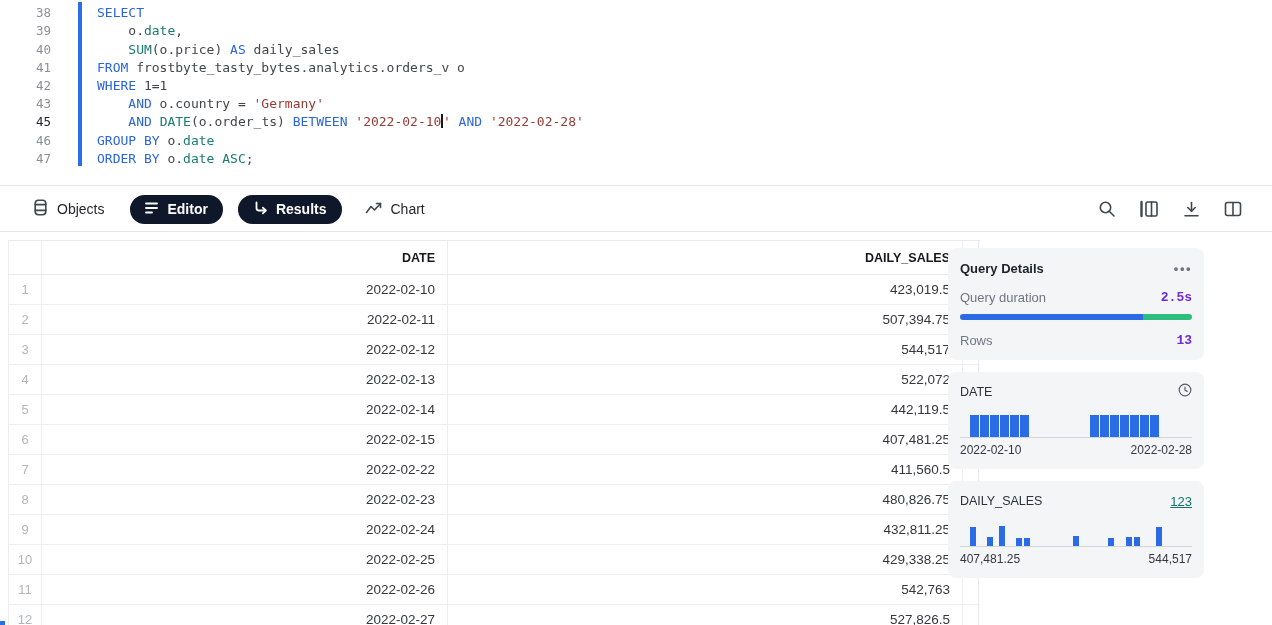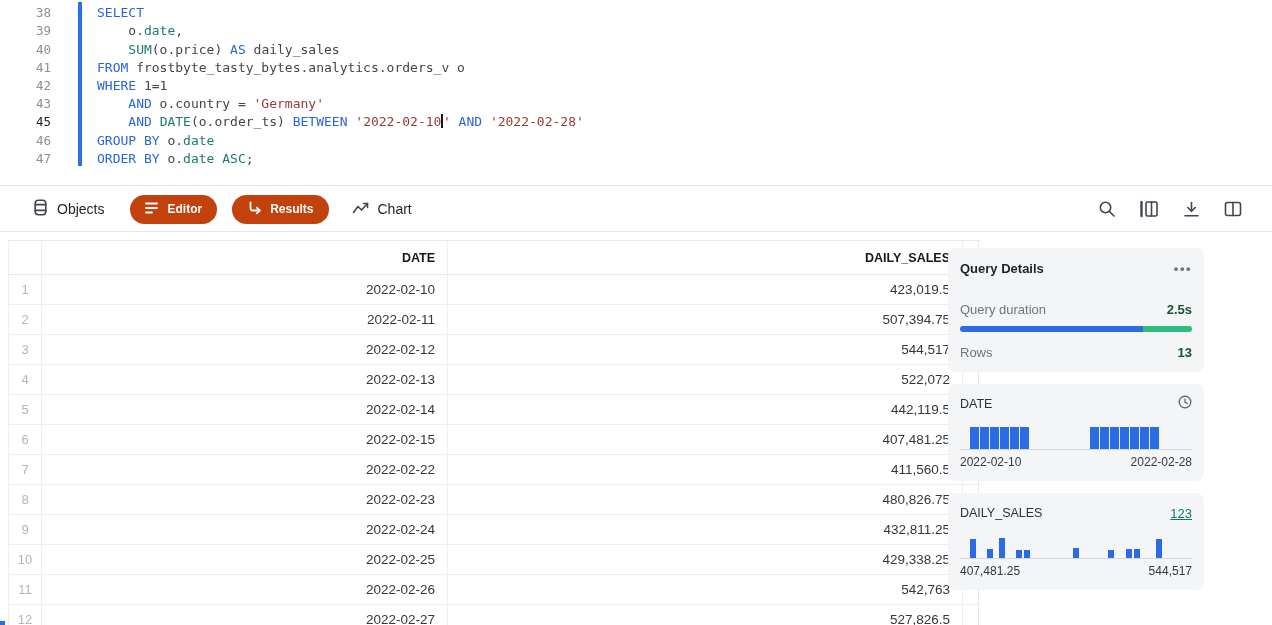--- a/index.html
+++ b/index.html
@@ -23,21 +23,21 @@
   .tok-id{color:#41464d;}
   .caret{display:inline-block;width:1.5px;height:14px;background:#15181c;vertical-align:-2px;}
   
   .toolbar{position:absolute;top:187px;left:0;right:0;height:45px;background:#fff;
     border-bottom:1px solid #e5e7eb;display:flex;align-items:center;
     padding:0 28px 0 33px;box-sizing:border-box;}
   .tb-group{display:flex;align-items:center;gap:9px;color:#22262c;font-size:14px;
     font-weight:500;background:none;border:none;padding:0;cursor:pointer;
     font-family:"Liberation Sans",sans-serif;}
   .pill{display:flex;align-items:center;gap:8px;height:29px;padding:0 15px;
-    border-radius:15px;background:#c2410c;color:#fff;font-size:12px;font-weight:600;
+    border-radius:15px;background:#0f172a;color:#fff;font-size:14px;font-weight:600;
     border:none;cursor:pointer;font-family:"Liberation Sans",sans-serif;}
   .ml26{margin-left:26px;} .ml15{margin-left:15px;} .ml23{margin-left:23px;}
   .tb-right{margin-left:auto;display:flex;align-items:center;gap:20px;}
   .icon-btn{width:22px;height:22px;display:flex;align-items:center;justify-content:center;
     background:none;border:none;padding:0;cursor:pointer;}
   .ic{stroke:#3f4650;fill:none;stroke-width:1.6;stroke-linecap:round;stroke-linejoin:round;}
   .ic-w{stroke:#ffffff;fill:none;stroke-width:1.8;stroke-linecap:round;stroke-linejoin:round;}
   
   .results{position:absolute;top:232px;left:0;right:0;bottom:0;background:#fff;}
   .grid{position:absolute;left:8px;top:8px;width:972px;border-top:1px solid #e7e9ec;
@@ -53,22 +53,22 @@
   .td.c-fill{width:16px;border-right:1px solid #e7e9ec;}
   
   .sidebar{position:absolute;left:948px;top:16px;width:256px;}
   .card{background:#f4f5f7;border-radius:8px;padding:12px;box-sizing:border-box;
     margin-bottom:12px;}
   .card-head{display:flex;justify-content:space-between;align-items:center;height:16px;}
   .qd-title{font-size:13px;font-weight:600;color:#1d2129;}
   .dots{color:#6e7681;font-weight:700;letter-spacing:1.5px;font-size:13px;
     background:none;border:none;padding:0;cursor:pointer;}
   .kv{display:flex;justify-content:space-between;font-size:13px;align-items:center;}
-  .kv .k{color:#6e7681;} .kv .v{color:#14532d;font-weight:600;}
-  .mt14{margin-top:26px;} .mt13{margin-top:13px;}
+  .kv .k{color:#6e7681;} .kv .v{color:#6d28d9;font-weight:600;font-family:Liberation Mono, monospace;}
+  .mt14{margin-top:14px;} .mt13{margin-top:13px;}
   .qbar{height:6px;border-radius:3px;overflow:hidden;display:flex;margin-top:9px;}
   .qbar .seg-b{background:#2b6ce4;}
   .qbar .seg-g{background:#2dbe7d;flex:1;}
   .col-title{font-size:12.5px;font-weight:500;color:#2b313b;}
   .type-num{font-size:13px;color:#0f766e;text-decoration:underline;}
   .hist{position:relative;height:31px;margin-top:6px;border-bottom:1px solid #d3d6dc;}
   .hist .bar{position:absolute;bottom:0;background:#2b6ce4;}
   .hist-labels{display:flex;justify-content:space-between;font-size:12px;color:#33383f;
     margin-top:5px;}
   .blue-frag{position:absolute;left:0;bottom:0;width:5px;height:4px;background:#2a6fe8;}

